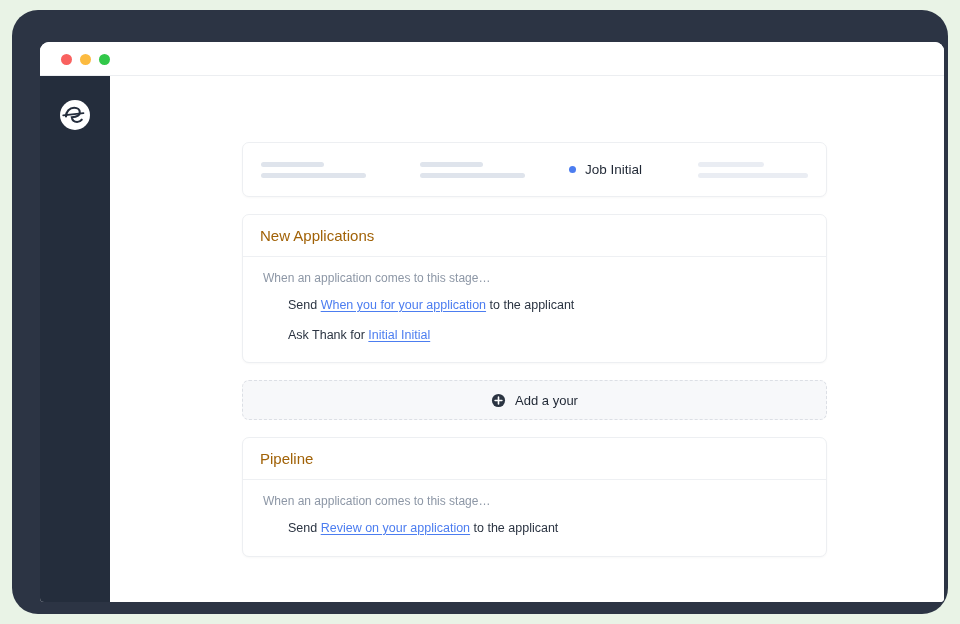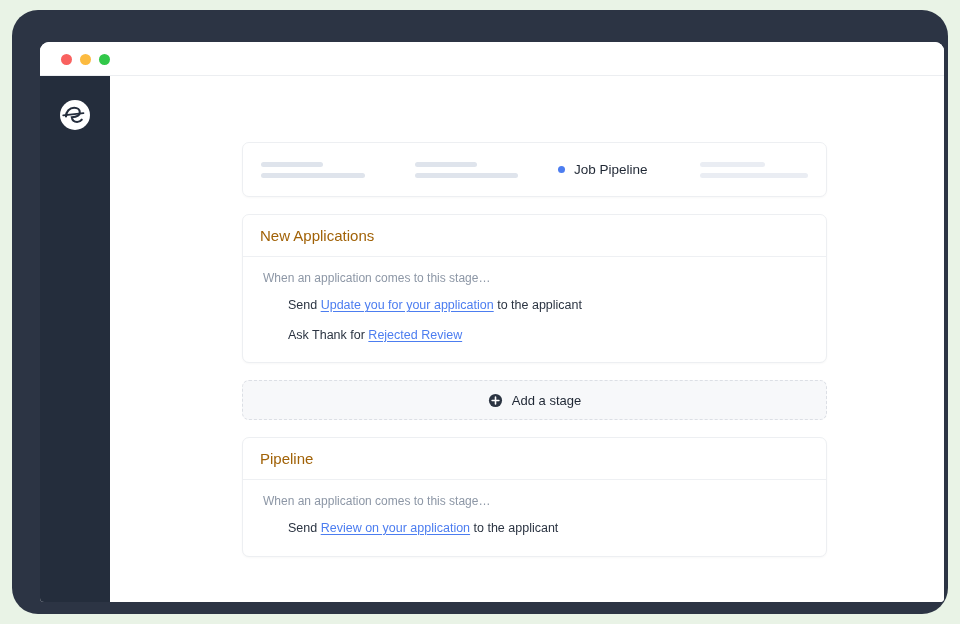--- a/index.html
+++ b/index.html
@@ -223,49 +223,49 @@
           <div class="nav-step step-1">
             <span class="ph-bar short"></span>
             <span class="ph-bar long"></span>
           </div>
           <div class="nav-step step-2">
             <span class="ph-bar short"></span>
             <span class="ph-bar long"></span>
           </div>
           <div class="nav-step-active">
             <span class="active-dot"></span>
-            <span class="active-label">Job Pipeline</span>
+            <span class="active-label">Job Initial</span>
           </div>
           <div class="nav-step step-4 faded">
             <span class="ph-bar short"></span>
             <span class="ph-bar long"></span>
           </div>
         </div>
 
         <div class="stage-card">
           <div class="stage-header">New Applications</div>
           <div class="stage-body">
             <div class="stage-trigger">When an application comes to this stage…</div>
             <div class="stage-action">
-              <span>Send </span><a class="action-link">Update you for your application</a><span> to the applicant</span>
+              <span>Send </span><a class="action-link">When you for your application</a><span> to the applicant</span>
             </div>
             <div class="stage-action">
-              <span>Ask Thank for </span><a class="action-link">Rejected Review</a><span></span>
+              <span>Ask Thank for </span><a class="action-link">Initial Initial</a><span></span>
             </div>
           </div>
         </div>
 
         <div id="add-stage-button">
           <span class="plus-icon">
             <svg viewBox="0 0 16 16" width="15" height="15" aria-hidden="true">
               <circle cx="8" cy="8" r="7" fill="#2b3442"></circle>
               <path d="M8 4.4 V11.6 M4.4 8 H11.6" stroke="#ffffff" stroke-width="1.7" stroke-linecap="round"></path>
             </svg>
           </span>
-          <span id="add-stage-label">Add a stage</span>
+          <span id="add-stage-label">Add a your</span>
         </div>
 
         <div class="stage-card">
           <div class="stage-header">Pipeline</div>
           <div class="stage-body">
             <div class="stage-trigger">When an application comes to this stage…</div>
             <div class="stage-action">
               <span>Send </span><a class="action-link">Review on your application</a><span> to the applicant</span>
             </div>
           </div>

